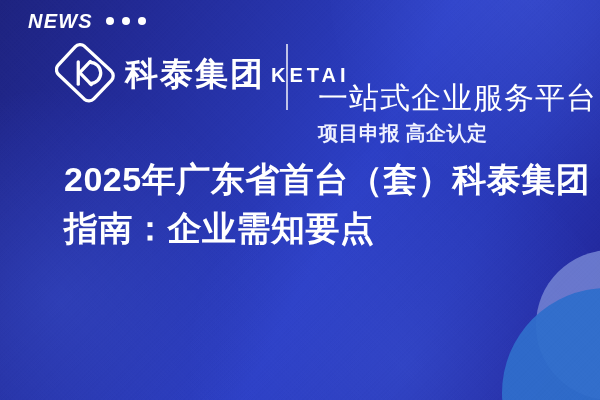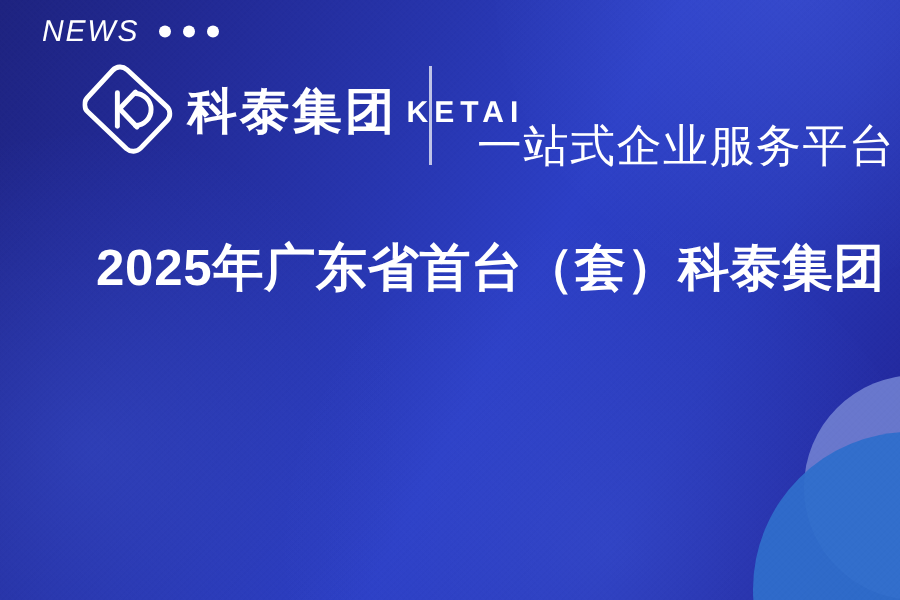--- a/index.html
+++ b/index.html
@@ -91,21 +91,21 @@
     position: absolute;
     left: 28px;
     top: 11px;
     display: flex;
     align-items: center;
     gap: 13px;
   }
   .news-word {
     color: #ffffff;
     font-size: 20px;
-    font-weight: normal;
+    font-weight: bold;
     font-style: italic;
     letter-spacing: 1.2px;
     line-height: 1;
   }
   .news-dots {
     display: flex;
     gap: 8px;
     align-items: center;
   }
   .news-dots i {
@@ -254,19 +254,21 @@
         <span class="brand-en">KETAI</span>
         <i class="brand-rule"></i>
       </span>
     </span>
   </div>
 
   <div class="v-divider"></div>
 
   <div class="tagline">
     <div class="tagline-main">一站式企业服务平台</div>
+    <div class="tagline-sub">项目申报 高企认定</div>
   </div>
 
   <div class="headline">
     <div>2025年广东省首台（套）科泰集团</div>
+    <div>指南：企业需知要点</div>
   </div>
 
 </div>
 
 </body></html>

